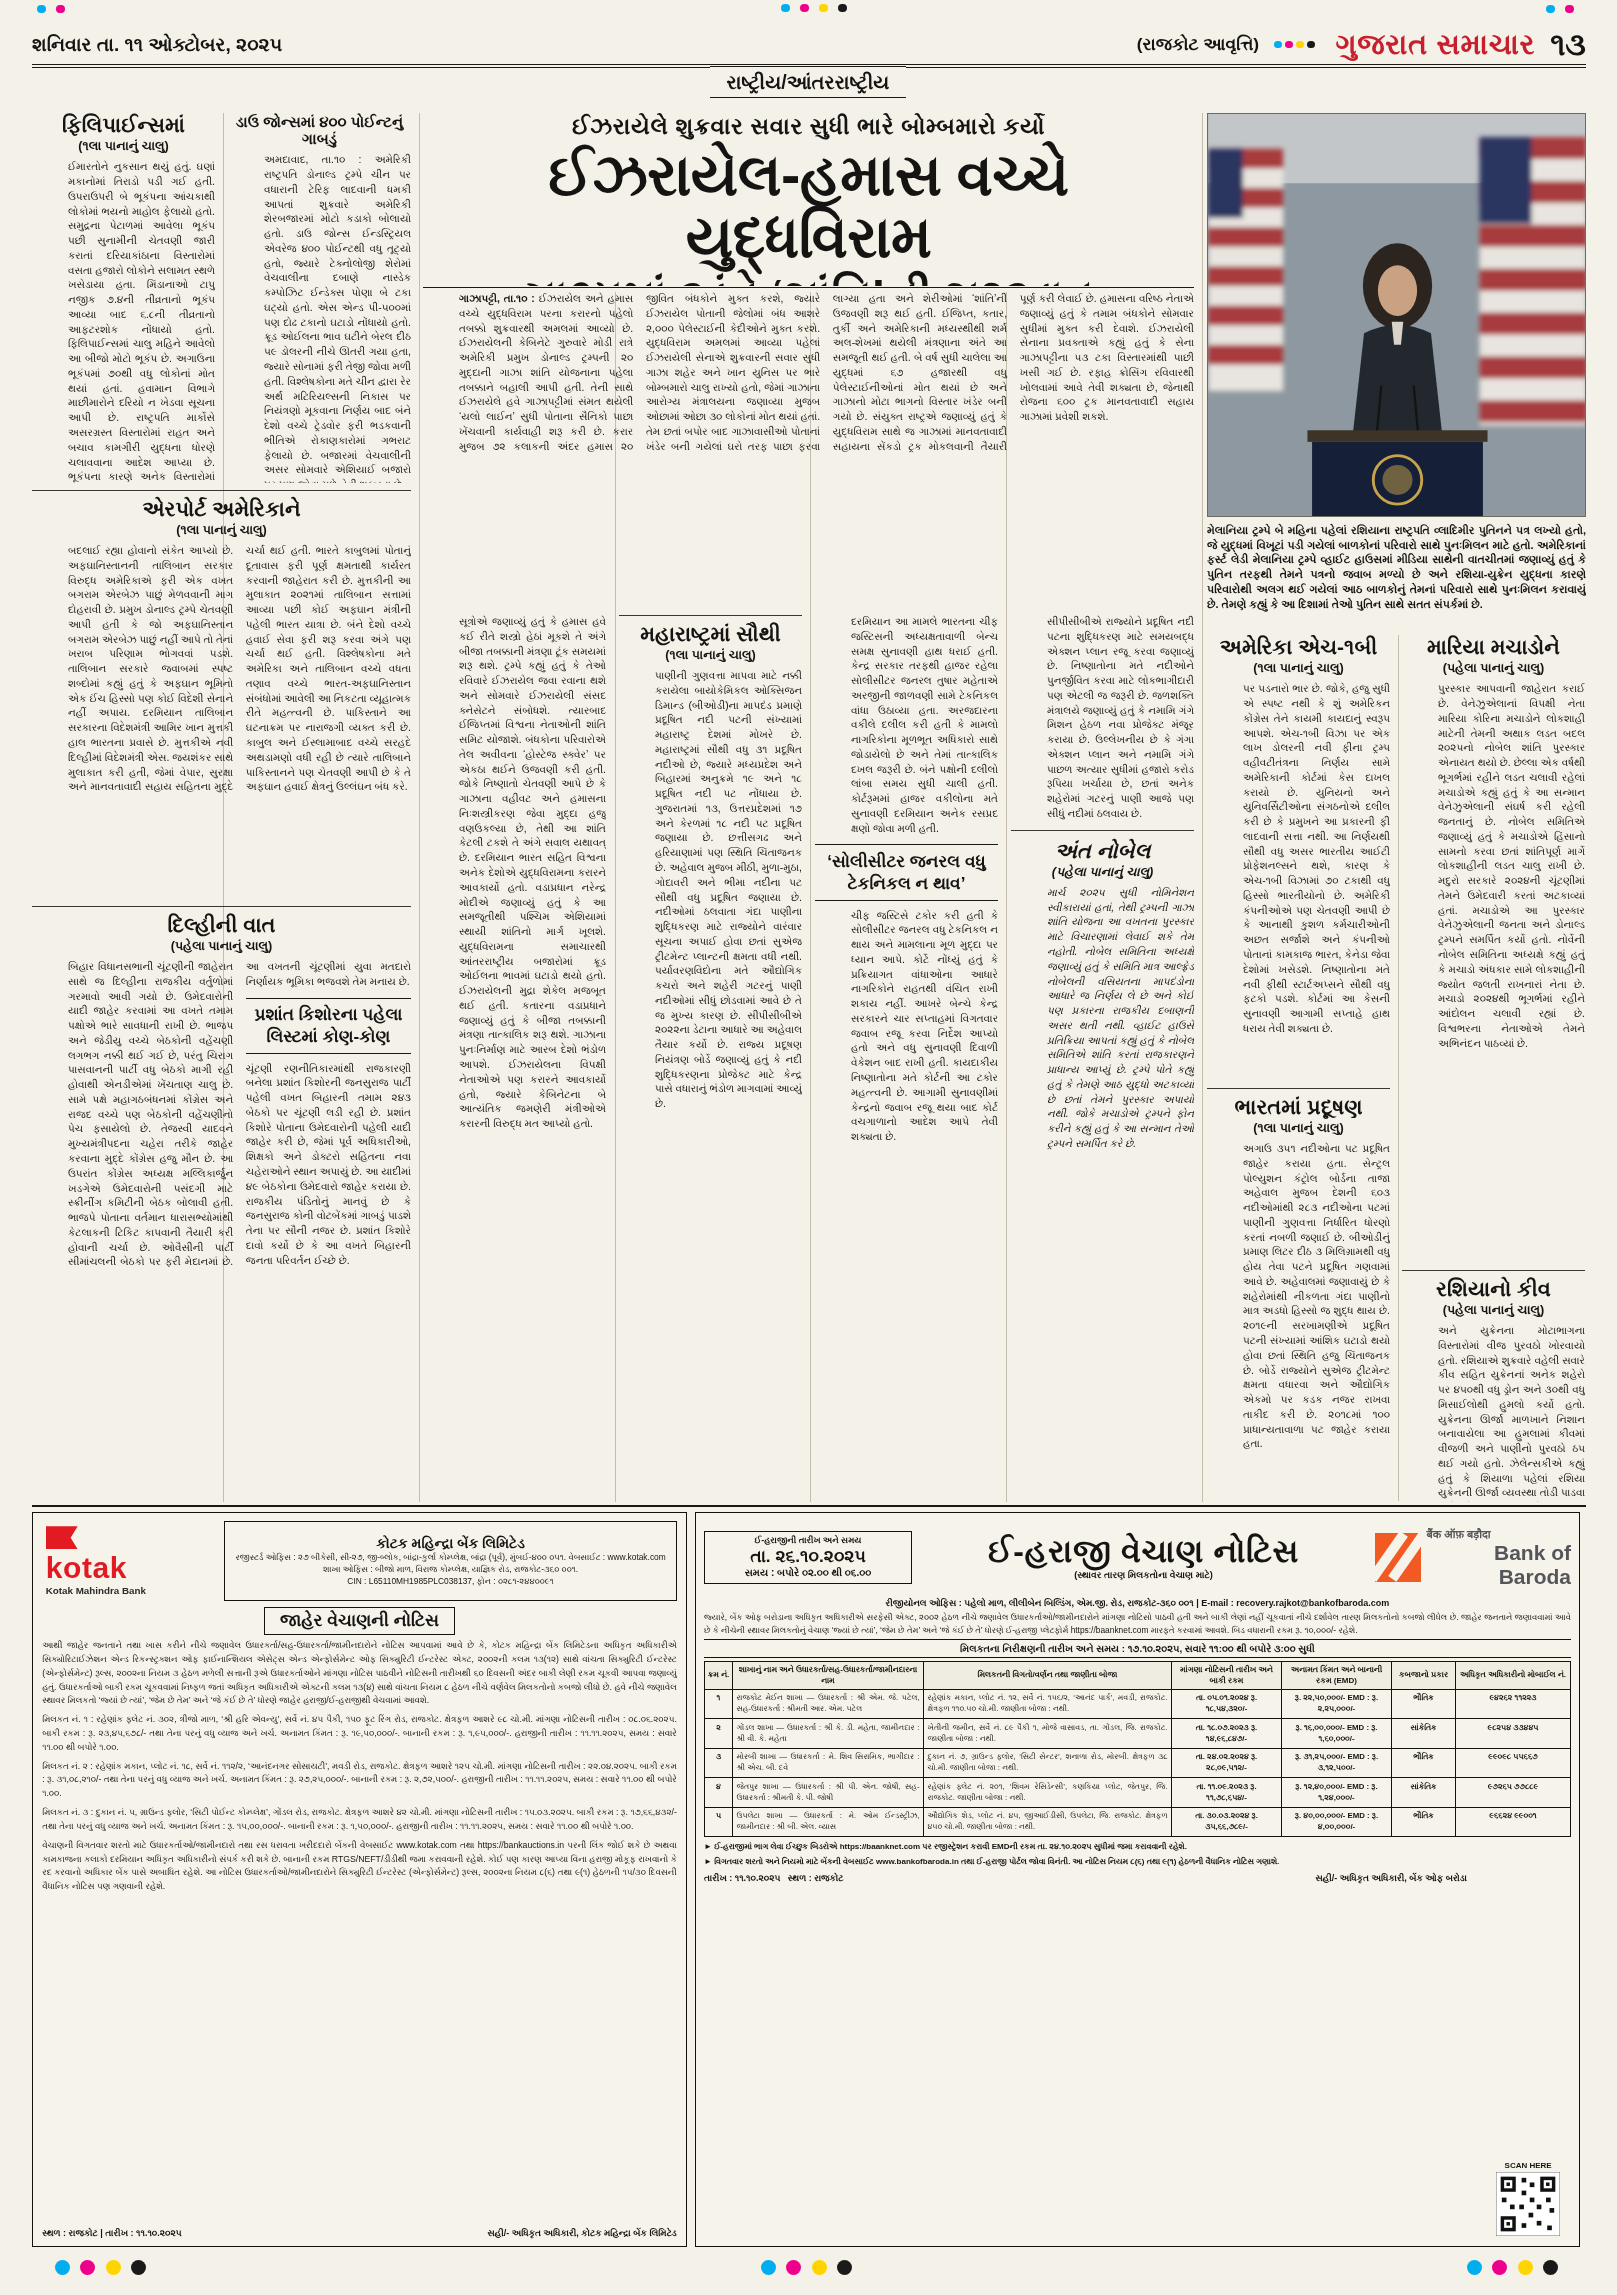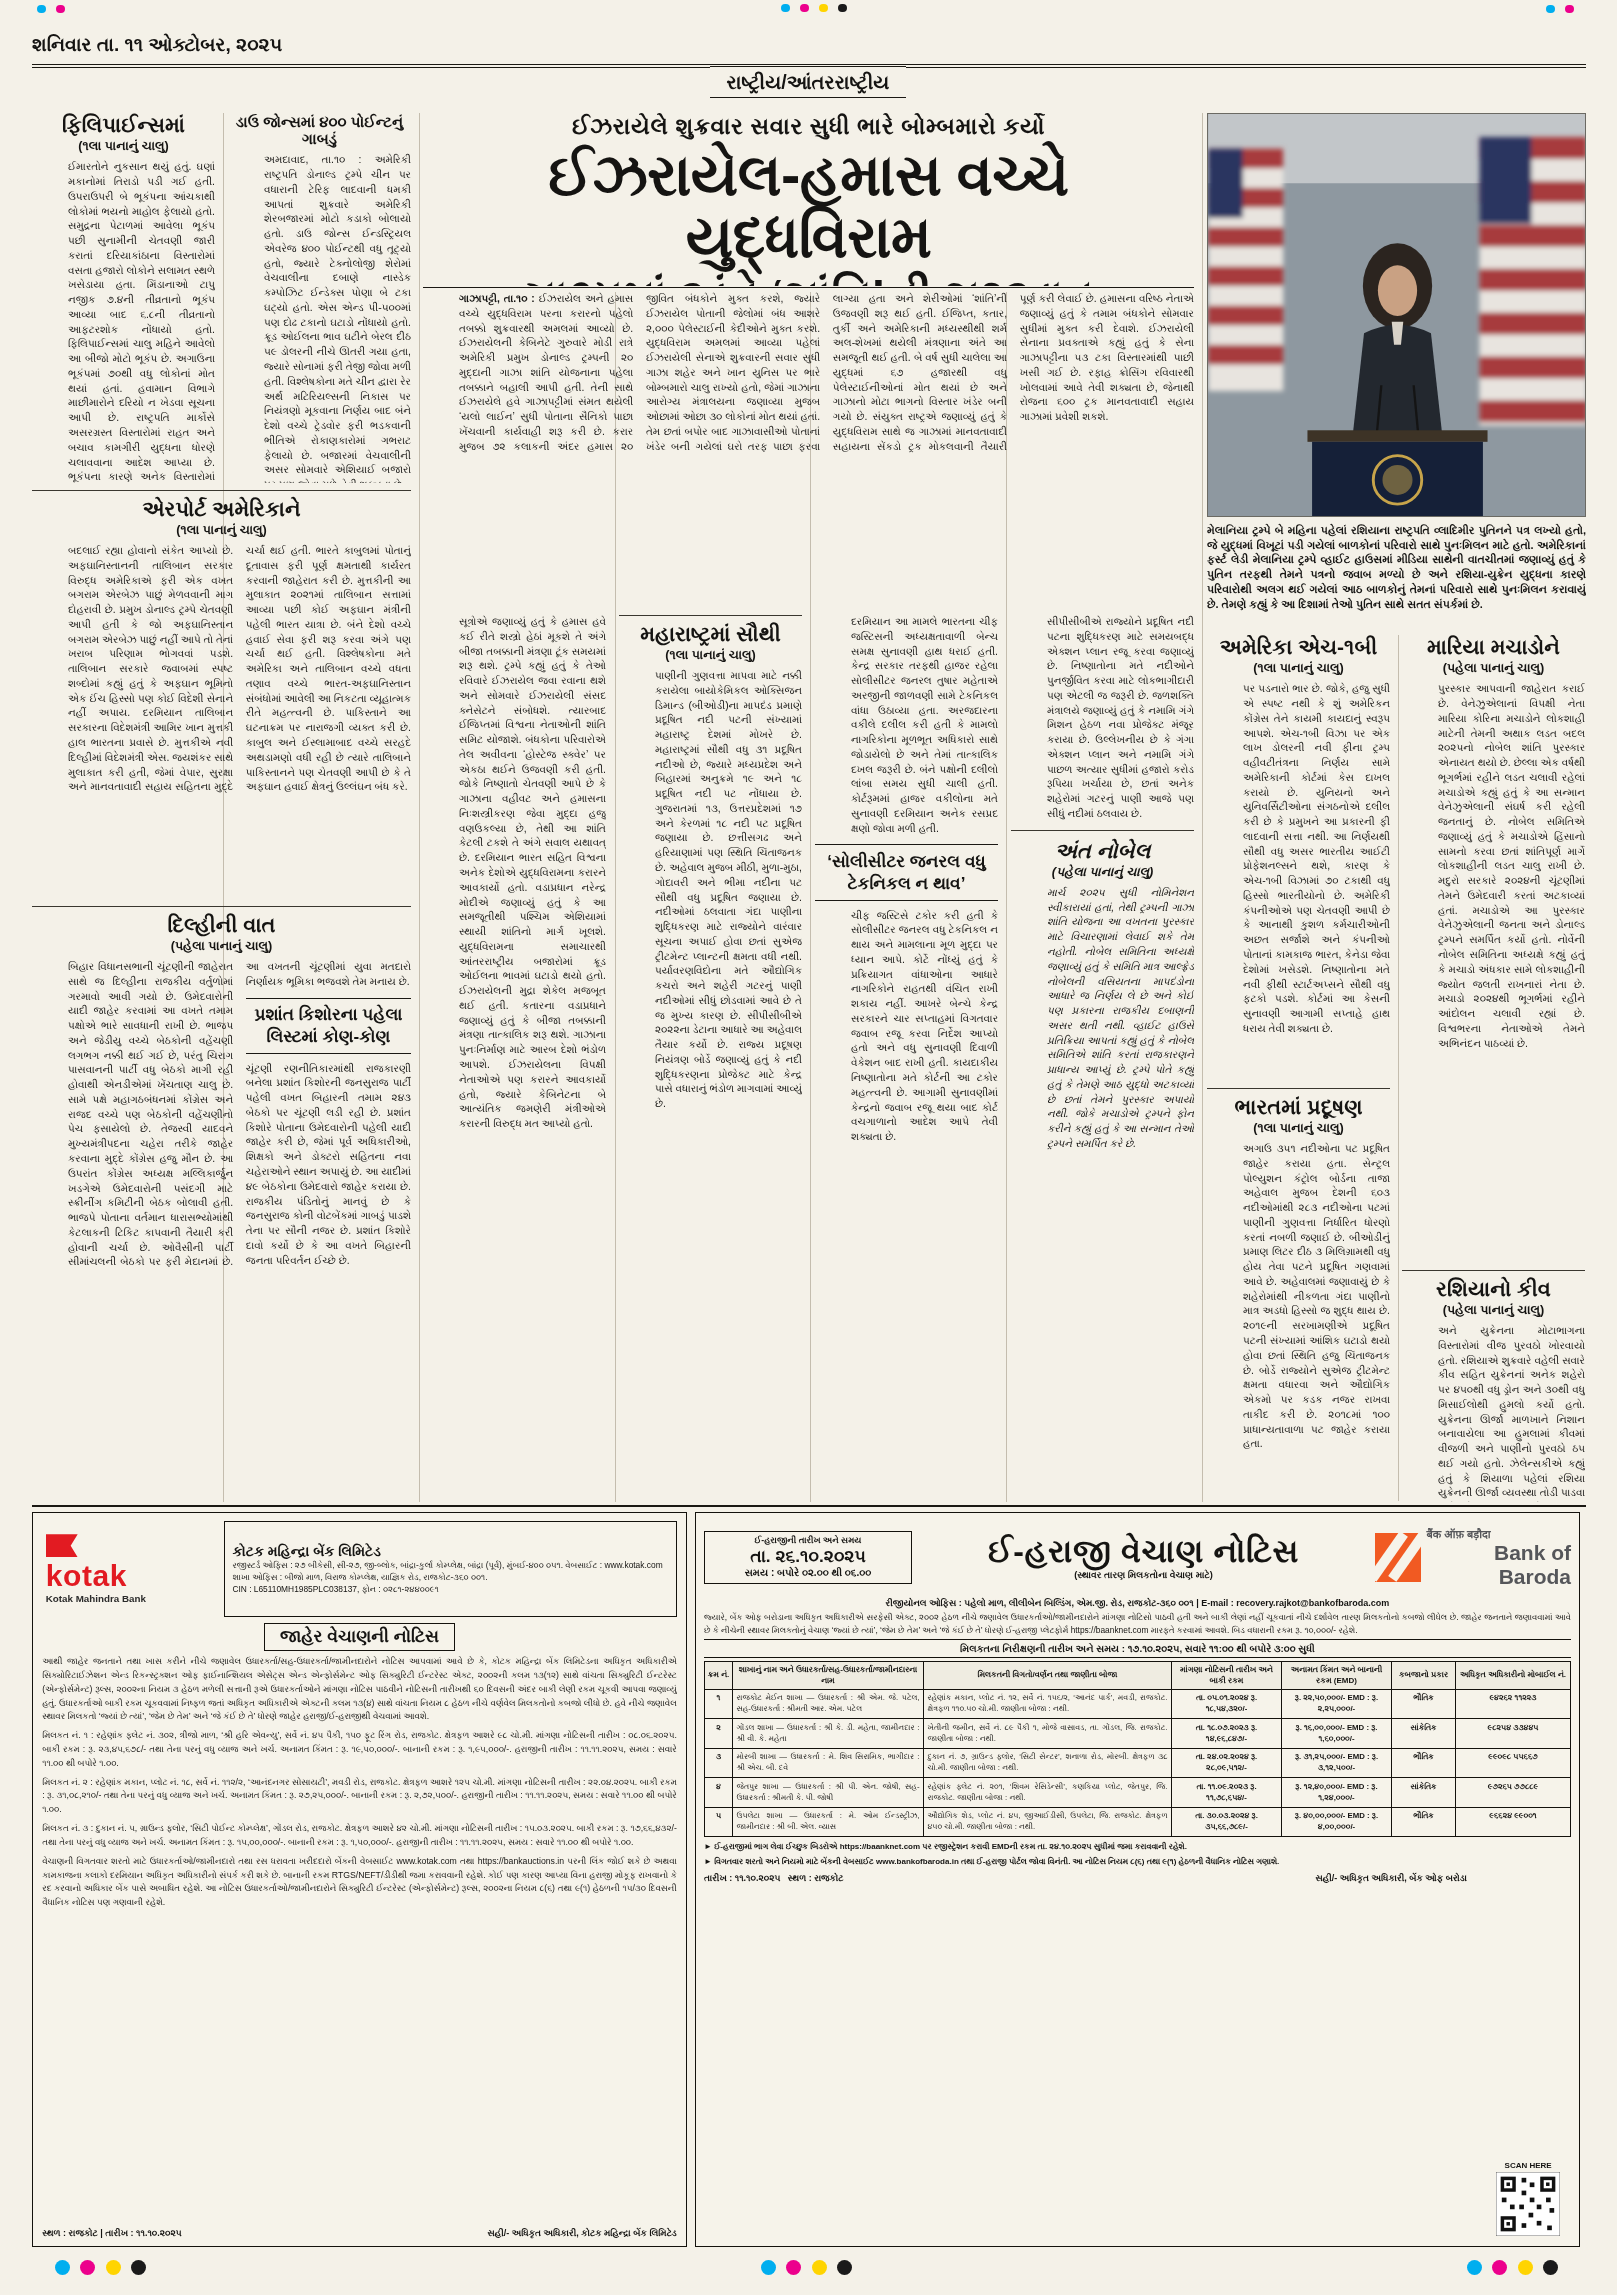--- a/index.html
+++ b/index.html
@@ -56,21 +56,21 @@
   .caption { position:absolute; left:1207px; top:523px; width:379px; height:107px;
              font-size:11px; font-weight:600; line-height:1.34; text-align:justify; overflow:hidden; }
 
   
   .ad { position:absolute; border:1.4px solid #14120d; background:#f6f3ea; overflow:hidden; }
   .kotak-row { display:flex; gap:9.2px; align-items:stretch; }
   .kotak-logo { width:173px; display:flex; flex-direction:column; justify-content:center; align-items:flex-start; padding:3.5px 0 3.5px 3.5px; }
   .kotak-logo .flag { width:32px; height:23px; background:#e21b22; clip-path:polygon(0 0,100% 0,78% 50%,100% 100%,0 100%); margin-bottom:3.5px; }
   .kotak-logo .k { font-size:30px; font-weight:bold; color:#e21b22; line-height:1; letter-spacing:0.6px; }
   .kotak-logo .ks { font-size:9.8px; font-weight:bold; color:#2b2b2b; margin-top:2.3px; }
-  .kotak-info { flex:1; border:1.2px solid #14120d; padding:21px 7px; }
+  .kotak-info { flex:1; border:1.2px solid #14120d; padding:13px 7px; text-align:center; }
   .kotak-info .h { font-size:14px; font-weight:bold; }
   .kotak-info .s { font-size:8.4px; line-height:1.4; }
   .kotak-title { text-align:center; margin:5.8px 0 4.6px; }
   .kotak-title span { display:inline-block; border:1.2px solid #14120d; padding:2.3px 15px; font-size:17.3px; font-weight:bold; }
   .kotak-p { font-size:8.7px; line-height:1.58; text-align:justify; margin-bottom:5.2px; }
   .kotak-foot { position:absolute; left:9.2px; right:9.2px; bottom:7px; display:flex; justify-content:space-between; font-size:9px; font-weight:bold; }
 
   .bob-head { display:grid; grid-template-columns:208px 1fr 196px; gap:5.8px; align-items:center; height:77px; }
   .bob-datebox { border:1.4px solid #14120d; padding:3.5px 4.6px; text-align:center; }
   .bob-datebox .l { font-size:8.7px; font-weight:bold; }
@@ -115,20 +115,31 @@
     <i style="background: rgb(255, 212, 0);"></i>
     <i style="background: rgb(26, 26, 26);"></i>
   </div>
 <div class="dotgroup smallg" style="left:1546px; top:4.6px;">
     <i style="background: rgb(0, 174, 239);"></i>
     <i style="background: rgb(236, 0, 140);"></i>
   </div>
 
 <div class="mast">
   <div class="date">શનિવાર તા. ૧૧ ઓક્ટોબર, ૨૦૨૫</div>
+  <div class="right">
+    <div class="edition">(રાજકોટ આવૃત્તિ)</div>
+    <div class="minidots">
+        <i style="background: rgb(0, 174, 239);"></i>
+        <i style="background: rgb(236, 0, 140);"></i>
+        <i style="background: rgb(255, 212, 0);"></i>
+        <i style="background: rgb(26, 26, 26);"></i>
+      </div>
+    <div class="paper">ગુજરાત સમાચાર</div>
+    <div class="pageno">૧૩</div>
+  </div>
 </div>
 <div class="hr-double" style="left:32px; top:64px; width:1554px;"></div>
 <div class="section-box">રાષ્ટ્રીય/આંતરરાષ્ટ્રીય</div>
 
 <div class="vr" style="left:223px; top:113px; height:1389px;"></div>
 <div class="vr" style="left:419px; top:113px; height:1389px;"></div>
 <div class="vr" style="left:615px; top:292px; height:1210px;"></div>
 <div class="vr" style="left:810px; top:292px; height:1210px;"></div>
 <div class="vr" style="left:1006px; top:292px; height:1210px;"></div>
 <div class="vr" style="left:1202px; top:113px; height:1389px;"></div>

